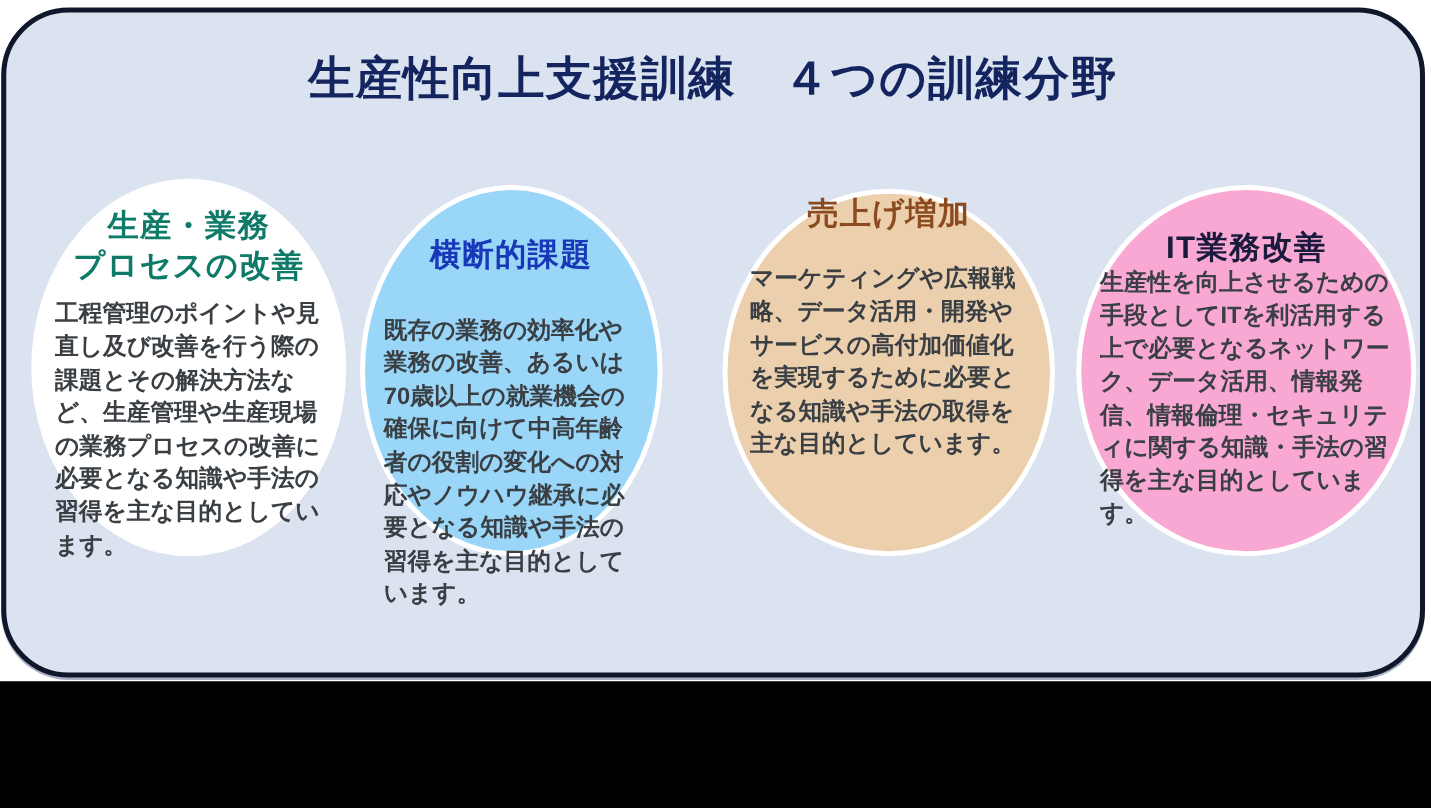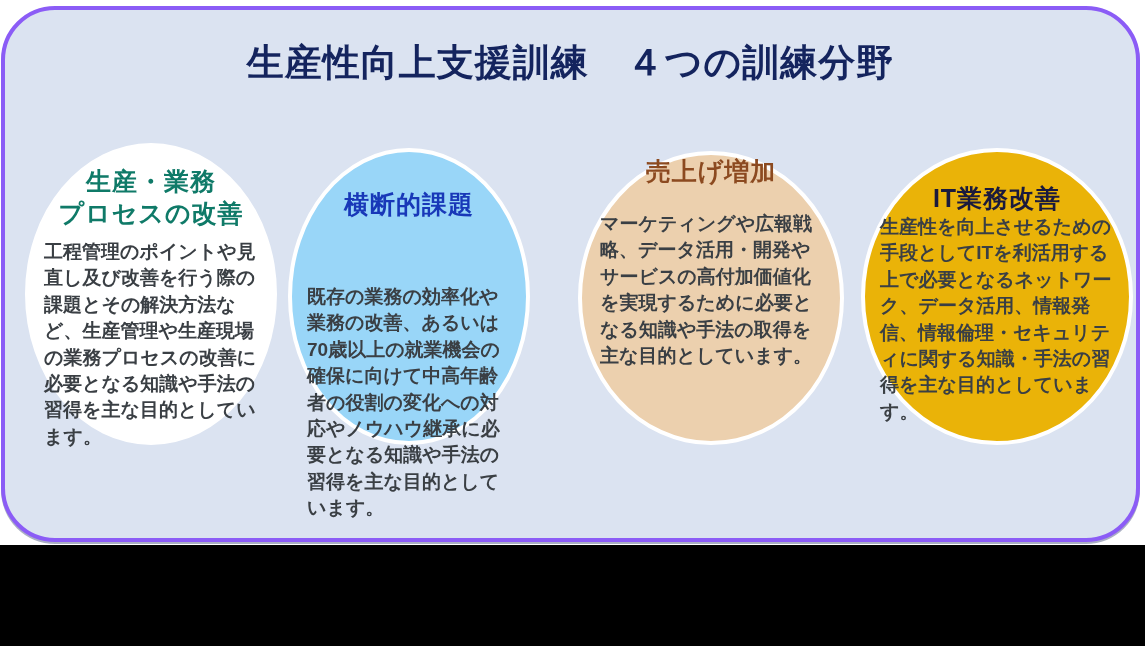--- a/index.html
+++ b/index.html
@@ -16,21 +16,21 @@
   }
 
   .card {
     position: absolute;
     left: 1px;
     top: 6px;
     width: 1139px;
     height: 536px;
     box-sizing: border-box;
     background: #dbe3f1;
-    border: 4px solid #8b5cf6;
+    border: 4px solid #0f172a;
     border-radius: 54px;
     box-shadow: 0 2px 0 rgba(13,29,85,0.35);
   }
 
   .diagram-title {
     position: absolute;
     left: 0;
     top: 28px;
     width: 100%;
     text-align: center;
@@ -94,29 +94,29 @@
 
 <div class="card">
   <div class="diagram-title">生産性向上支援訓練　４つの訓練分野</div>
 
   <div class="circle c1" style="background: #ffffff;">
     <div class="circle-title" style="color: rgb(15, 122, 104);">生産・業務
 プロセスの改善</div>
     <div class="circle-body">工程管理のポイントや見直し及び改善を行う際の課題とその解決方法など、生産管理や生産現場の業務プロセスの改善に必要となる知識や手法の習得を主な目的としています。</div>
   </div>
 
-  <div class="circle c2" style="background: rgb(153, 214, 248); gap: 32px;">
+  <div class="circle c2" style="background: rgb(153, 214, 248);">
     <div class="circle-title" style="color: rgb(24, 56, 184);">横断的課題</div>
     <div class="circle-body">既存の業務の効率化や業務の改善、あるいは70歳以上の就業機会の確保に向けて中高年齢者の役割の変化への対応やノウハウ継承に必要となる知識や手法の習得を主な目的としています。</div>
   </div>
 
   <div class="circle c3" style="background: rgb(236, 208, 174);">
     <div class="circle-title" style="color: rgb(140, 74, 32);">売上げ増加</div>
     <div class="circle-body">マーケティングや広報戦略、データ活用・開発やサービスの高付加価値化を実現するために必要となる知識や手法の取得を主な目的としています。</div>
   </div>
 
-  <div class="circle c4" style="background: #eab308;">
+  <div class="circle c4" style="background: #f9a8d4;">
     <div class="circle-title" style="color: rgb(26, 26, 61);">IT業務改善</div>
     <div class="circle-body">生産性を向上させるための手段としてITを利活用する上で必要となるネットワーク、データ活用、情報発信、情報倫理・セキュリティに関する知識・手法の習得を主な目的としています。</div>
   </div>
 </div>
 
 <div class="bottom-band"></div>
 
 </body></html>

